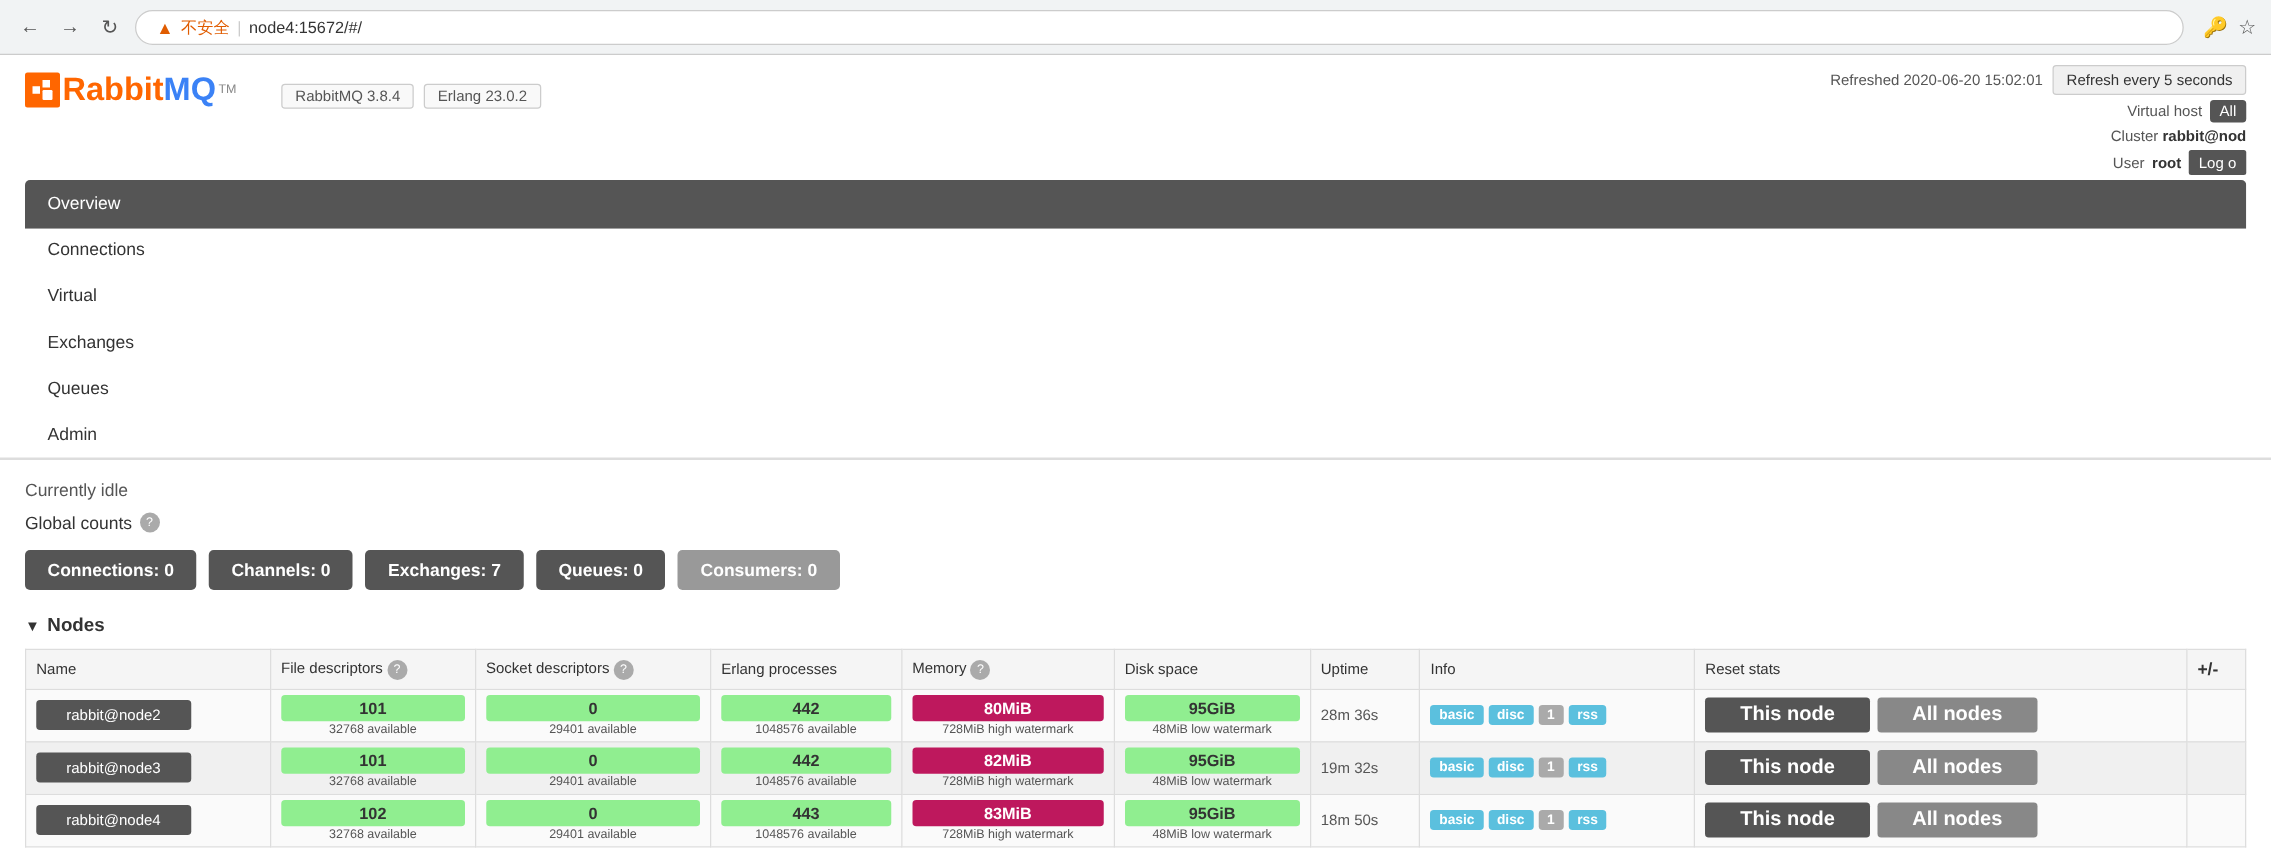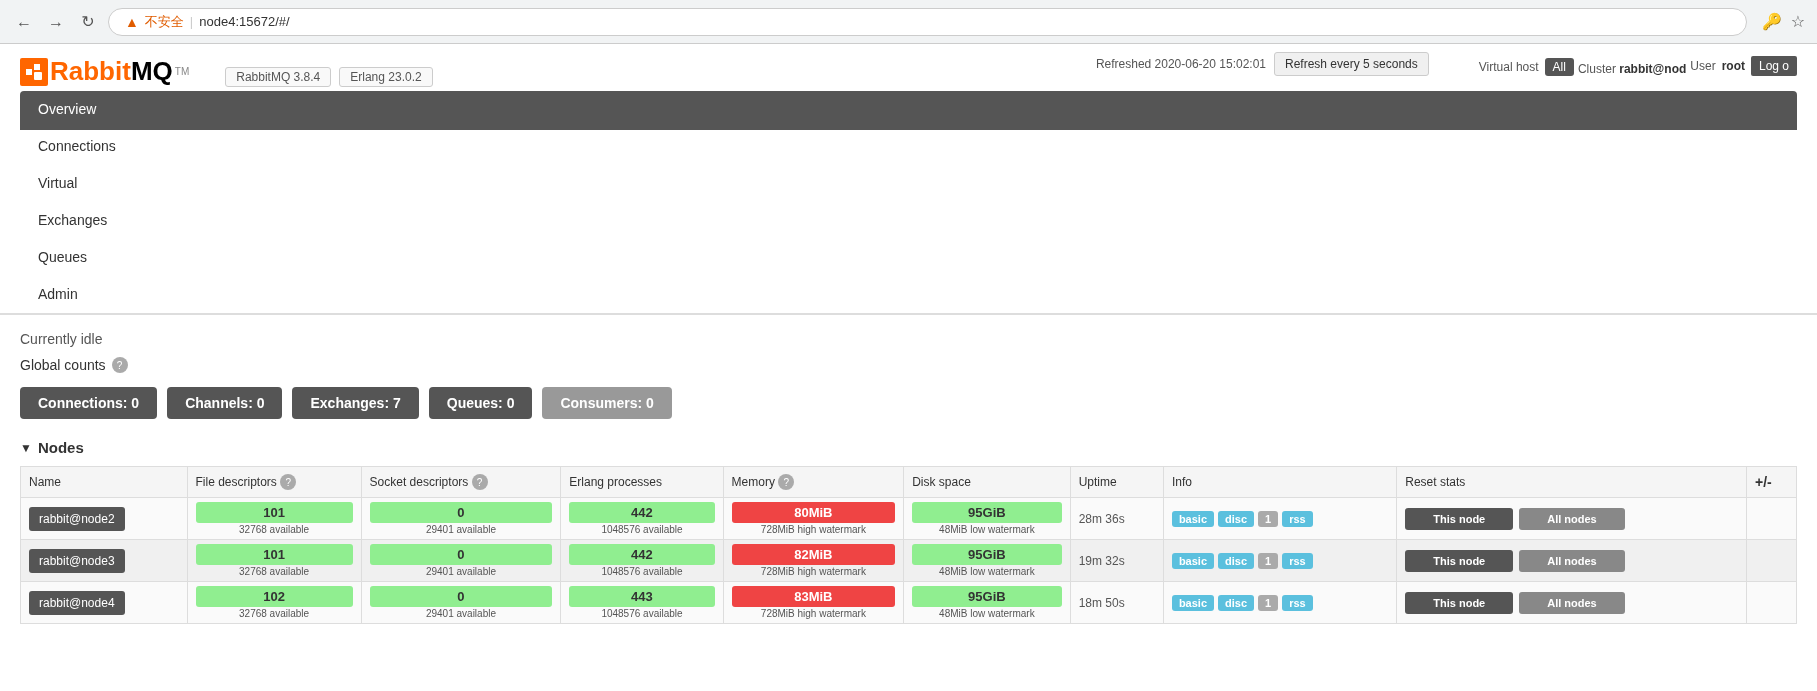--- a/index.html
+++ b/index.html
@@ -44,21 +44,21 @@
     .logo-icon {
       background: #f60;
       width: 28px; height: 28px;
       display: flex; align-items: center; justify-content: center;
       color: white;
       font-size: 16px;
       border-radius: 2px;
       margin-right: 2px;
     }
     .logo-rabbit { font-size: 26px; font-weight: bold; color: #f60; }
-    .logo-mq { font-size: 26px; font-weight: bold; color: #000000; }
+    .logo-mq { font-size: 26px; font-weight: bold; color: #3b82f6; }
     .logo-tm { font-size: 10px; color: #888; vertical-align: super; margin-left: 2px; }
     .version-badges { display: flex; gap: 8px; margin-left: 20px; align-items: flex-end; margin-top: 4px; }
     .version-badge {
       border: 1px solid #ccc;
       border-radius: 3px;
       padding: 2px 10px;
       font-size: 12px;
       color: #555;
       background: #f9f9f9;
     }
@@ -160,21 +160,21 @@
       white-space: nowrap;
     }
     td {
       border: 1px solid #ddd;
       padding: 4px 8px;
       vertical-align: middle;
     }
     .node-name-cell {
       background: #555;
       color: #fff;
-      padding: 5px 10px;
+      padding: 5px 24px;
       border-radius: 3px;
       white-space: nowrap;
       font-size: 12px;
       display: inline-block;
     }
 
     .metric-cell { text-align: center; }
     .metric-bar-container {
       background: #90ee90;
       border-radius: 3px;
@@ -184,21 +184,21 @@
       font-size: 13px;
       min-width: 80px;
     }
     .metric-sub {
       font-size: 10px;
       color: #555;
       text-align: center;
       margin-top: 1px;
     }
     .memory-bar-container {
-      background: #ef4444;
+      background: #be185d;
       border-radius: 3px;
       padding: 3px 8px;
       text-align: center;
       font-weight: bold;
       font-size: 13px;
       color: #fff;
       min-width: 80px;
     }
     .uptime-cell { white-space: nowrap; color: #555; }
 
@@ -212,40 +212,40 @@
     }
     .badge-blue { background: #5bc0de; color: #fff; }
     .badge-teal { background: #5bc0de; color: #fff; }
     .badge-gray-num { background: #aaa; color: #fff; min-width: 18px; text-align: center; }
 
     .action-btn {
       padding: 5px 28px;
       border: none;
       border-radius: 3px;
       cursor: pointer;
-      font-size: 11px;
+      font-size: 16px;
       font-weight: bold;
     }
     .btn-dark { background: #555; color: #fff; }
     .btn-dark-outline { background: #888; color: #fff; }
 
     .plus-minus-header { font-size: 14px; font-weight: bold; }
 
     tr:nth-child(odd) td { background: #fafafa; }
     tr:nth-child(even) td { background: #f0f0f0; }
 
     .header-top-row {
       display: flex;
       justify-content: space-between;
       align-items: flex-start;
       padding: 8px 20px 0;
     }
     .header-controls {
       display: flex;
-      flex-direction: row;
+      flex-direction: column;
       align-items: flex-end;
       gap: 4px;
       font-size: 12px;
     }
     .refreshed-text { color: #555; }
     .vhost-row { display: flex; align-items: center; gap: 6px; margin-left: 46px; }
     .vhost-label { color: #555; }
     .vhost-value { background: #555; color: #fff; padding: 2px 8px; border-radius: 3px; font-size: 12px; }
     .cluster-row { color: #555; }
     .cluster-name { font-weight: bold; color: #333; }

